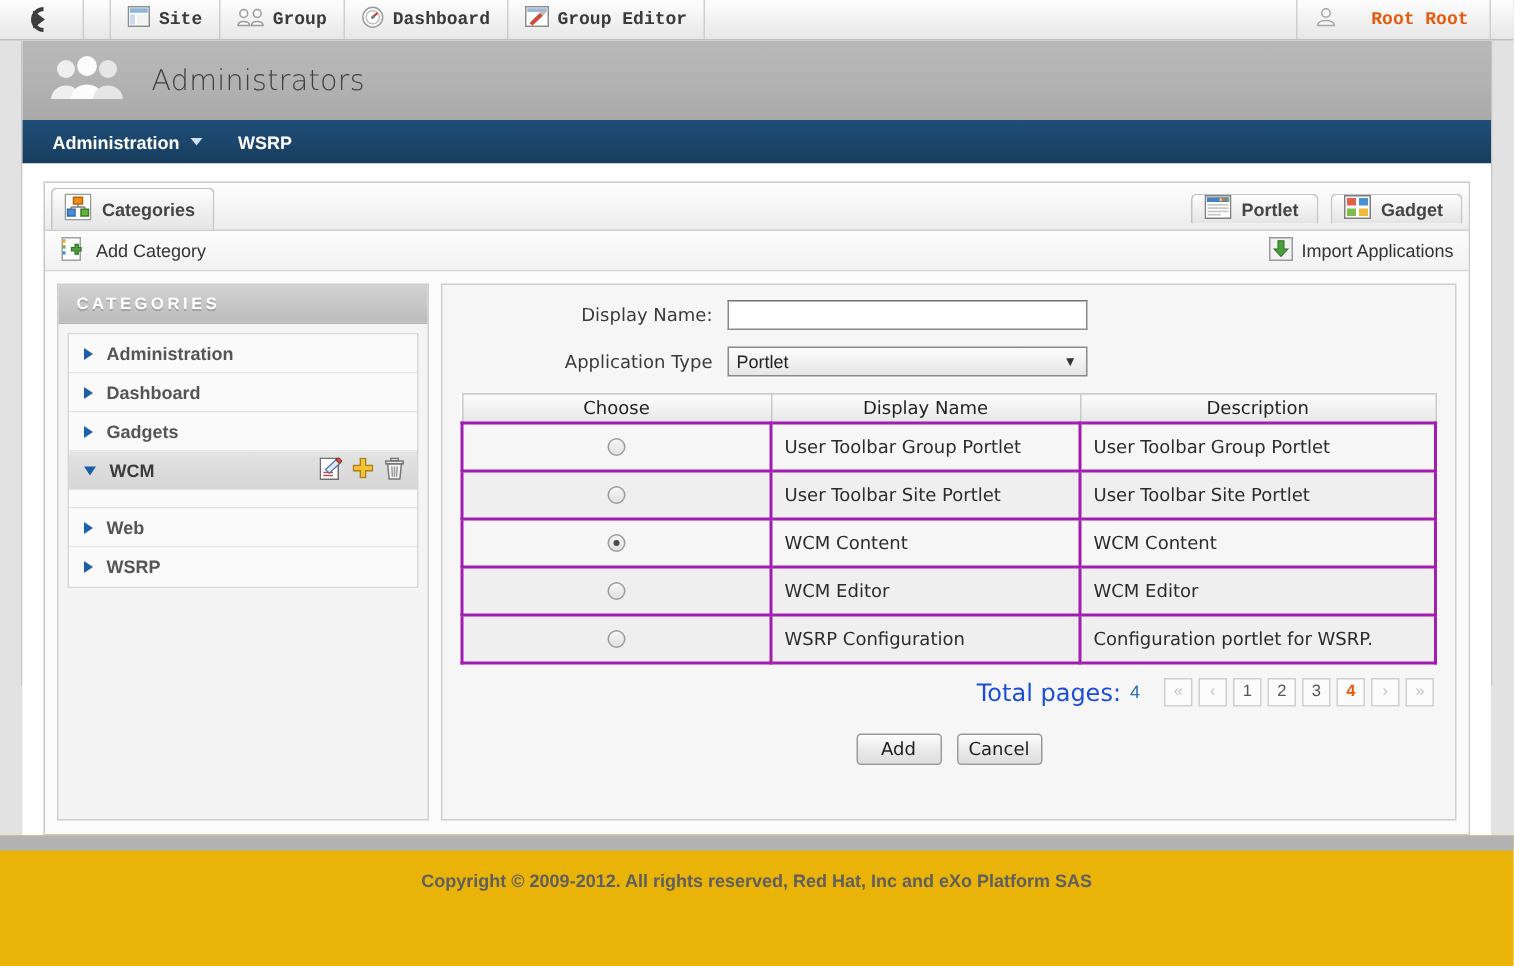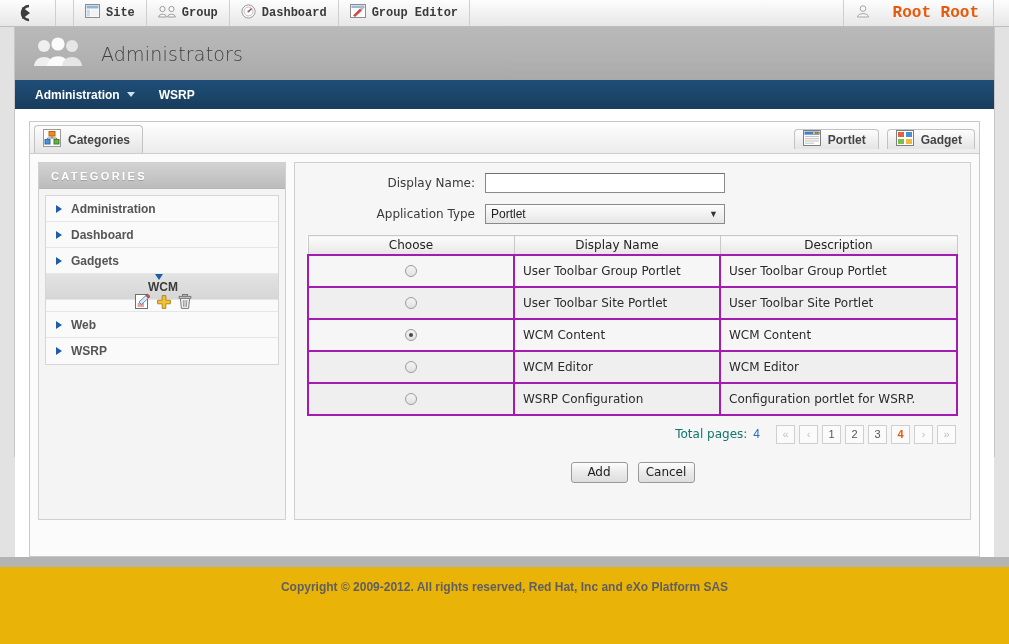--- a/index.html
+++ b/index.html
@@ -34,21 +34,21 @@
     padding: 0 11px;
     border-right: 1px solid #cfcfcf;
     font-weight: bold; font-size: 12px; color: #3a3a3a;
     cursor: pointer;
   }
   .tb-right {
     margin-left: auto;
     display: flex; align-items: center; gap: 23px;
     padding: 0 14px 0 12px;
     border-left: 1px solid #cfcfcf;
-    font-weight: bold; color: #e8590c; font-size: 16px;
+    font-weight: bold; color: #e8590c; font-size: 12px;
     cursor: pointer;
   }
   .tb-far { width: 16px; border-left: 1px solid #cfcfcf; }
 
   
   .page {
     position: absolute; left: 14px; top: 27px;
     width: 981px; height: 430px;
     background: #fff;
     border-left: 1px solid #c6c6c6;
@@ -167,21 +167,20 @@
     display: flex; align-items: center;
     padding: 0 8px 0 10px;
     border-bottom: 1px solid #e6e6e6;
     font-weight: bold; font-size: 12px; color: #555;
     cursor: pointer;
     background: #fafafa;
   }
   .cat-row.active {
     background: linear-gradient(to bottom, #e3e3e3, #d6d6d6);
     color: #3b3b3b;
-    flex-direction: column;
   }
   .cat-row .cat-label { flex: 1; }
   .tri-right {
     width: 0; height: 0; margin-right: 9px;
     border-top: 4px solid transparent;
     border-bottom: 4px solid transparent;
     border-left: 6px solid #1b5fa8;
   }
   .tri-down {
     width: 0; height: 0; margin-right: 9px;
@@ -278,21 +277,21 @@
     border-radius: 50%;
     background: #4a4a4a;
   }
 
   
   .pager {
     display: flex; align-items: center; justify-content: flex-end;
     gap: 4px;
     margin-top: 9px; padding-right: 2px;
   }
-  .pg-label { font-size: 12px; color: #0f766e; margin-right: 2px; font-family: "DejaVu Sans", sans-serif; }
+  .pg-label { font-size: 16px; color: #1d4ed8; margin-right: 2px; font-family: "DejaVu Sans", sans-serif; }
   .pg-total { font-size: 12px; color: #2a6db5; margin-right: 12px; }
   .pg-btn {
     min-width: 19px; height: 19px;
     border: 1px solid #cfcfcf;
     background: #fbfbfb;
     display: flex; align-items: center; justify-content: center;
     font-size: 11px; color: #555;
     cursor: pointer;
     padding: 0 4px;
   }
@@ -475,20 +474,43 @@
                 <rect x="10" y="2" width="6" height="5" fill="#4a8fd0"></rect>
                 <rect x="2" y="9" width="6" height="5" fill="#7dbd4e"></rect>
                 <rect x="10" y="9" width="6" height="5" fill="#f0b93c"></rect>
               </svg>
             </span>
             <span>Gadget</span>
           </div>
         </div>
       </div>
 
+      <div class="pl-actions">
+        <div class="act">
+          <span class="ico">
+            <svg width="18" height="16" viewBox="0 0 18 16">
+              <rect x="1.5" y="0.5" width="12" height="15" fill="#fdfdfd" stroke="#a0a0a0"></rect>
+              <rect x="1.5" y="1.5" width="2.2" height="2.2" fill="#f0a030"></rect>
+              <rect x="1.5" y="5.5" width="2.2" height="2.2" fill="#6fae44"></rect>
+              <rect x="1.5" y="9.5" width="2.2" height="2.2" fill="#4a8fd0"></rect>
+              <path d="M11 7 L13.6 7 L13.6 4.6 L16 4.6 L16 7 L18 7 L18 9.4 L16 9.4 L16 11.8 L13.6 11.8 L13.6 9.4 L11 9.4 Z" fill="#4aa03a" stroke="#2f7022" stroke-width="0.8" transform="translate(-2.5,0.6) scale(0.92)"></path>
+            </svg>
+          </span>
+          <span>Add Category</span>
+        </div>
+        <div class="act right">
+          <span class="ico">
+            <svg width="16" height="16" viewBox="0 0 16 16">
+              <rect x="0.5" y="0.5" width="15" height="15" fill="#f2f2f2" stroke="#9a9a9a"></rect>
+              <path d="M6 2.5 L10 2.5 L10 8 L12.6 8 L8 13 L3.4 8 L6 8 Z" fill="#4aa03a" stroke="#2f7022" stroke-width="0.7"></path>
+            </svg>
+          </span>
+          <span>Import Applications</span>
+        </div>
+      </div>
 
       <div class="pl-body">
 
         <div class="left-col">
           <div class="cat-head">CATEGORIES</div>
           <div class="cat-list">
 
             <div class="cat-row">
               <span class="tri-right"></span>
               <span class="cat-label">Administration</span>

